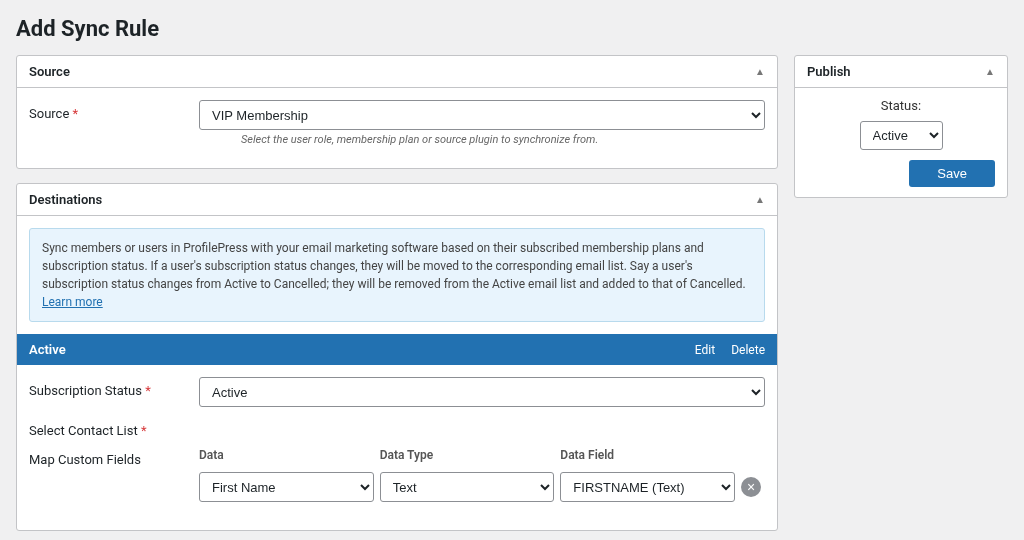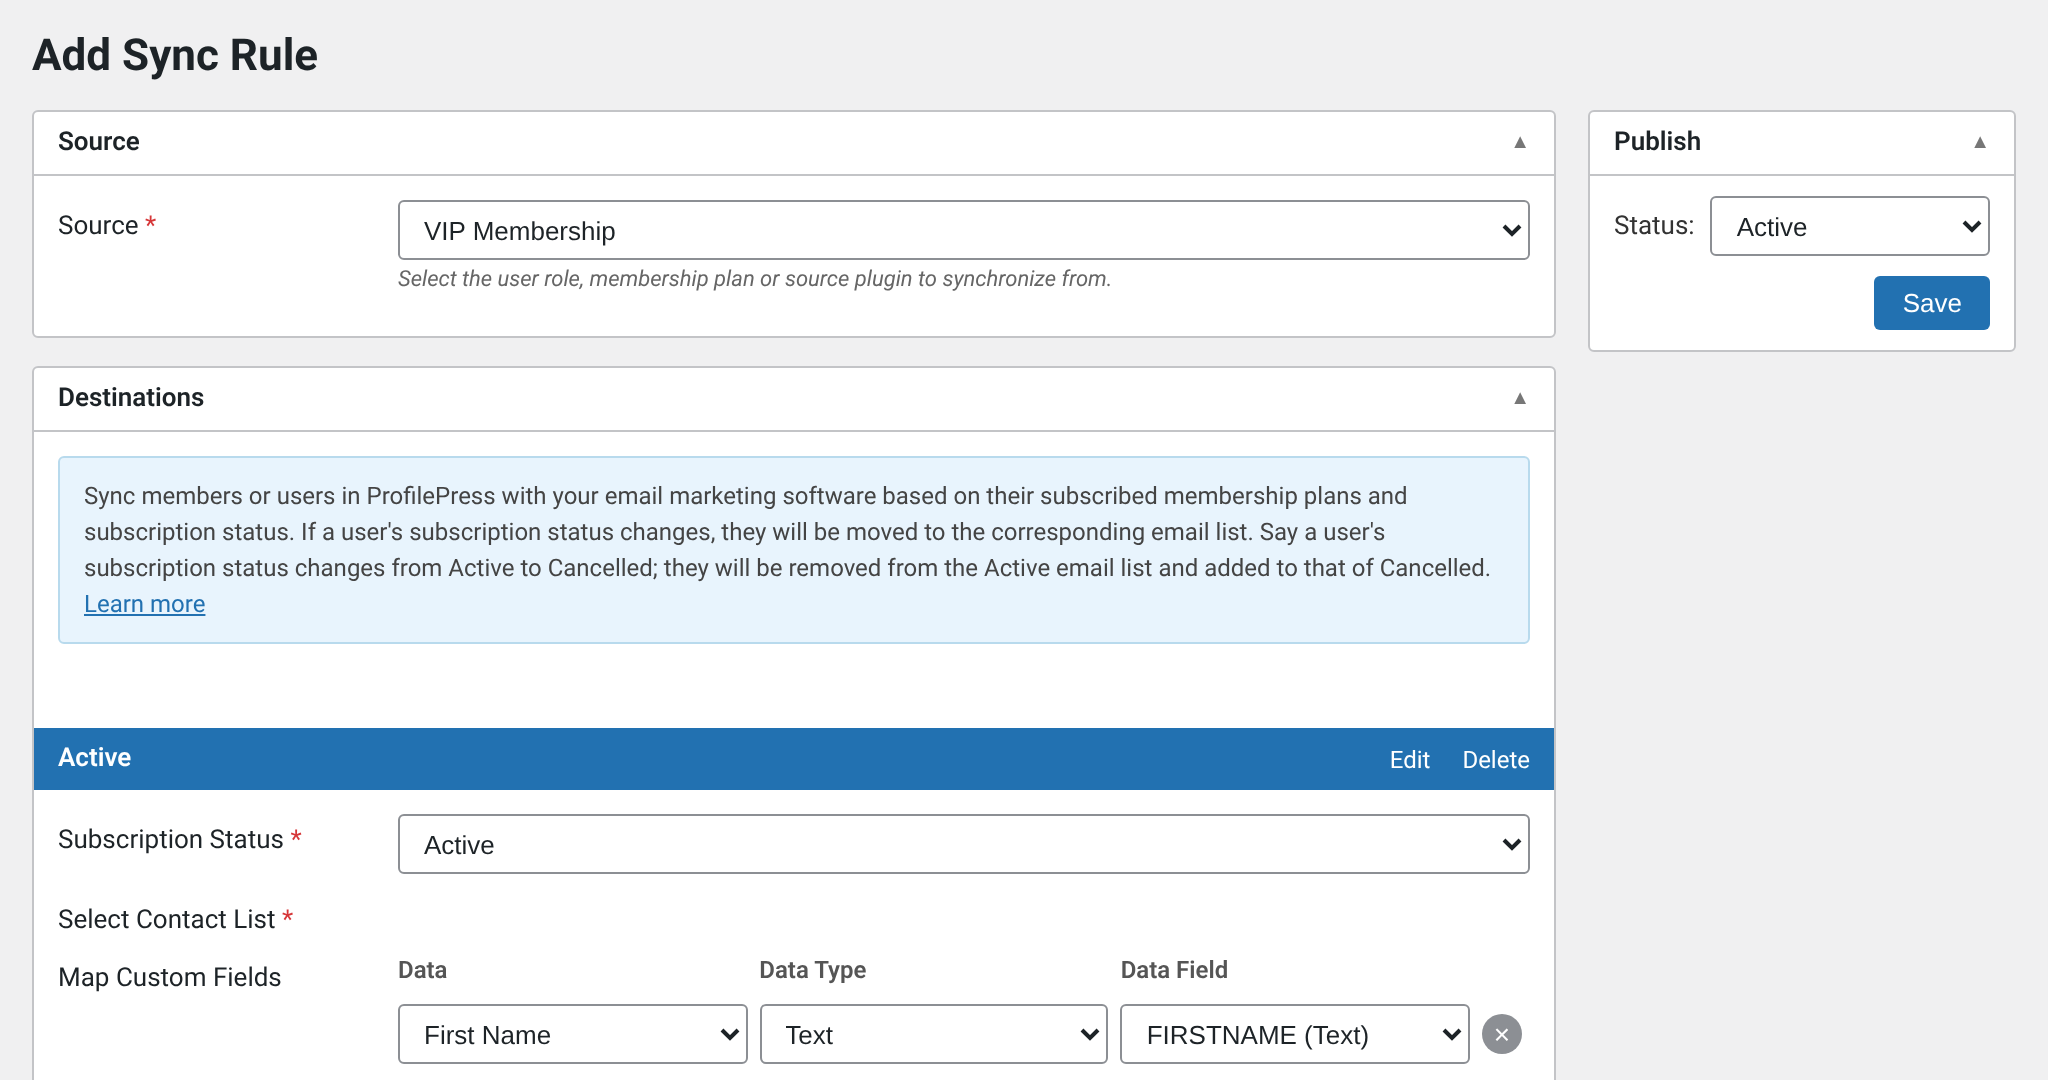--- a/index.html
+++ b/index.html
@@ -82,31 +82,32 @@
       color: #1d2327;
       background: #fff;
       appearance: auto;
       height: 30px;
     }
     .hint-text {
       font-size: 11px;
       color: #666;
       font-style: italic;
       margin-top: 3px;
+      margin-left: 42px;
     }
     
     .info-banner {
       background: #e8f4fd;
       border: 1px solid #b8daed;
       border-radius: 3px;
       padding: 10px 12px;
       font-size: 12px;
       color: #444;
       line-height: 1.5;
-      margin-bottom: 30px;
+      margin-bottom: 0;
     }
     .info-banner a {
       color: #2271b1;
       text-decoration: underline;
     }
     .destinations-card .card-body {
       padding: 0;
     }
     .dest-inner {
       padding: 12px;
@@ -165,30 +166,31 @@
     }
     
     .publish-card .card-body {
       padding: 10px 12px;
     }
     .publish-row {
       display: flex;
       align-items: center;
       gap: 8px;
       margin-bottom: 10px;
+      flex-direction: column;
     }
     .publish-label {
       font-size: 13px;
       font-weight: 400;
     }
     .save-btn {
       background: #2271b1;
       color: #fff;
       border: none;
-      padding: 6px 14px;
+      padding: 6px 28px;
       border-radius: 3px;
       cursor: pointer;
       font-size: 13px;
       display: block;
       margin-left: auto;
     }
     .contact-list-select {
       border-color: #2271b1;
       border-width: 2px;
     }

